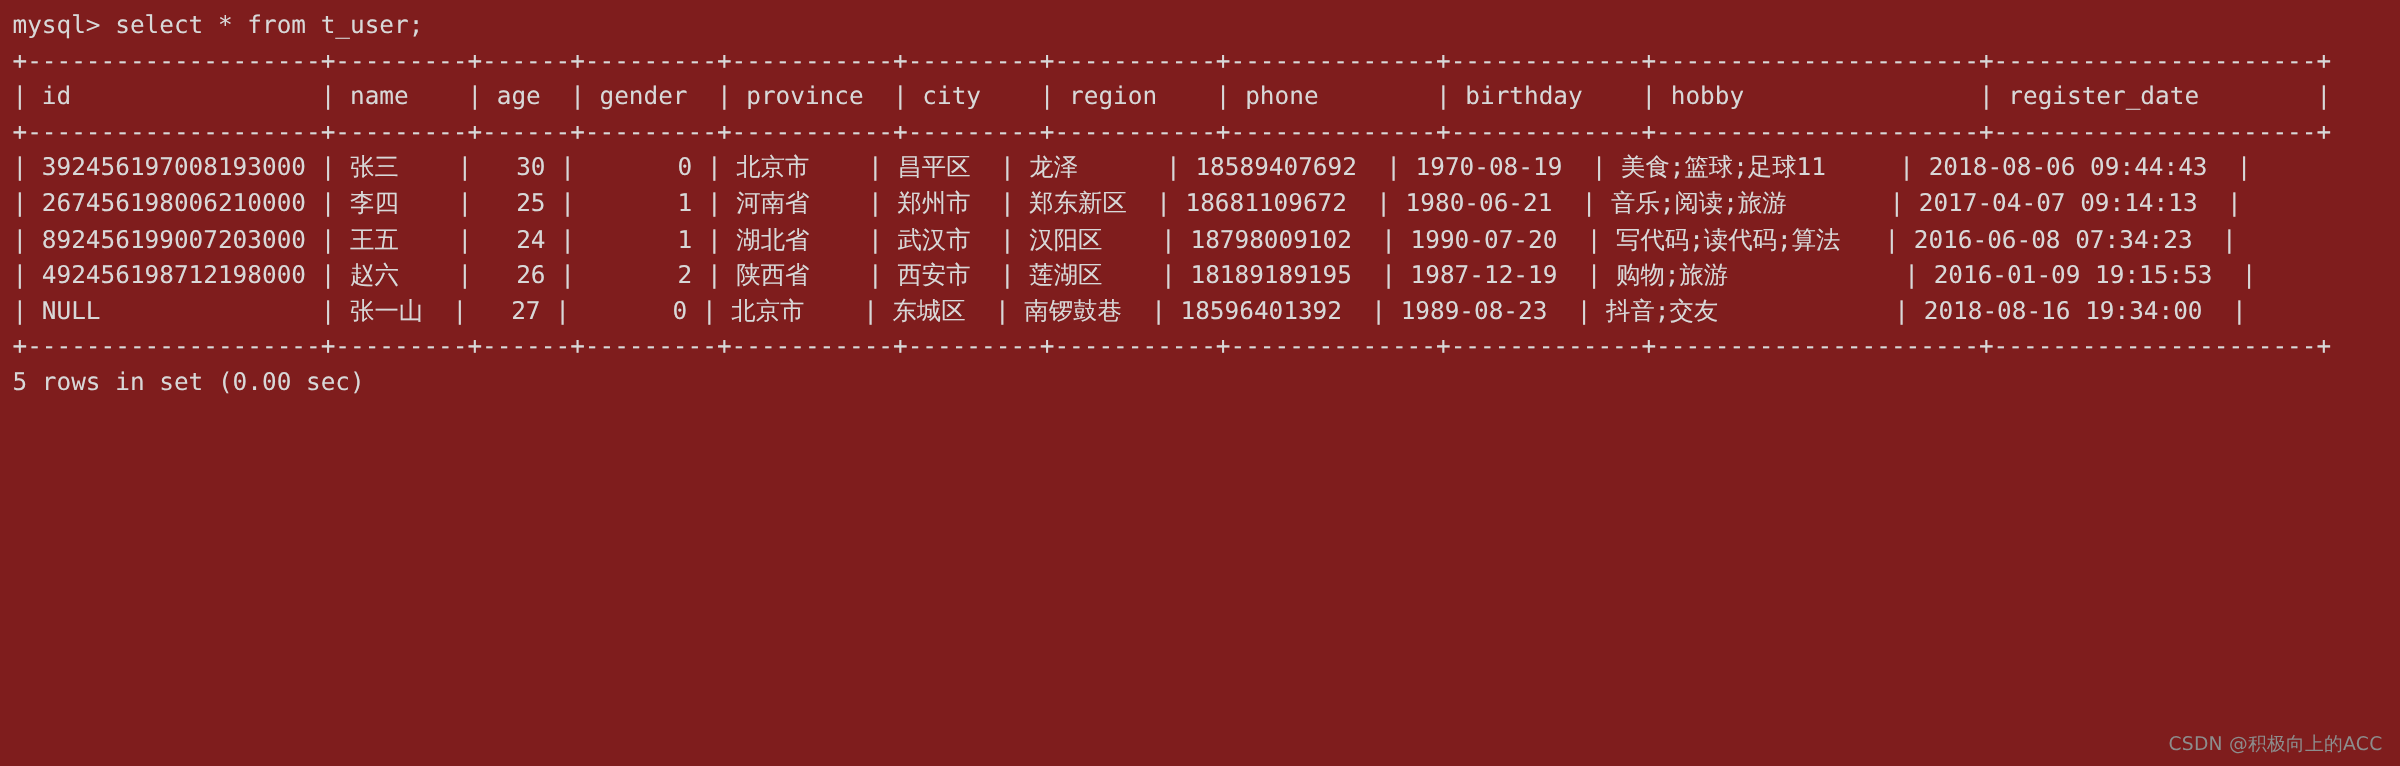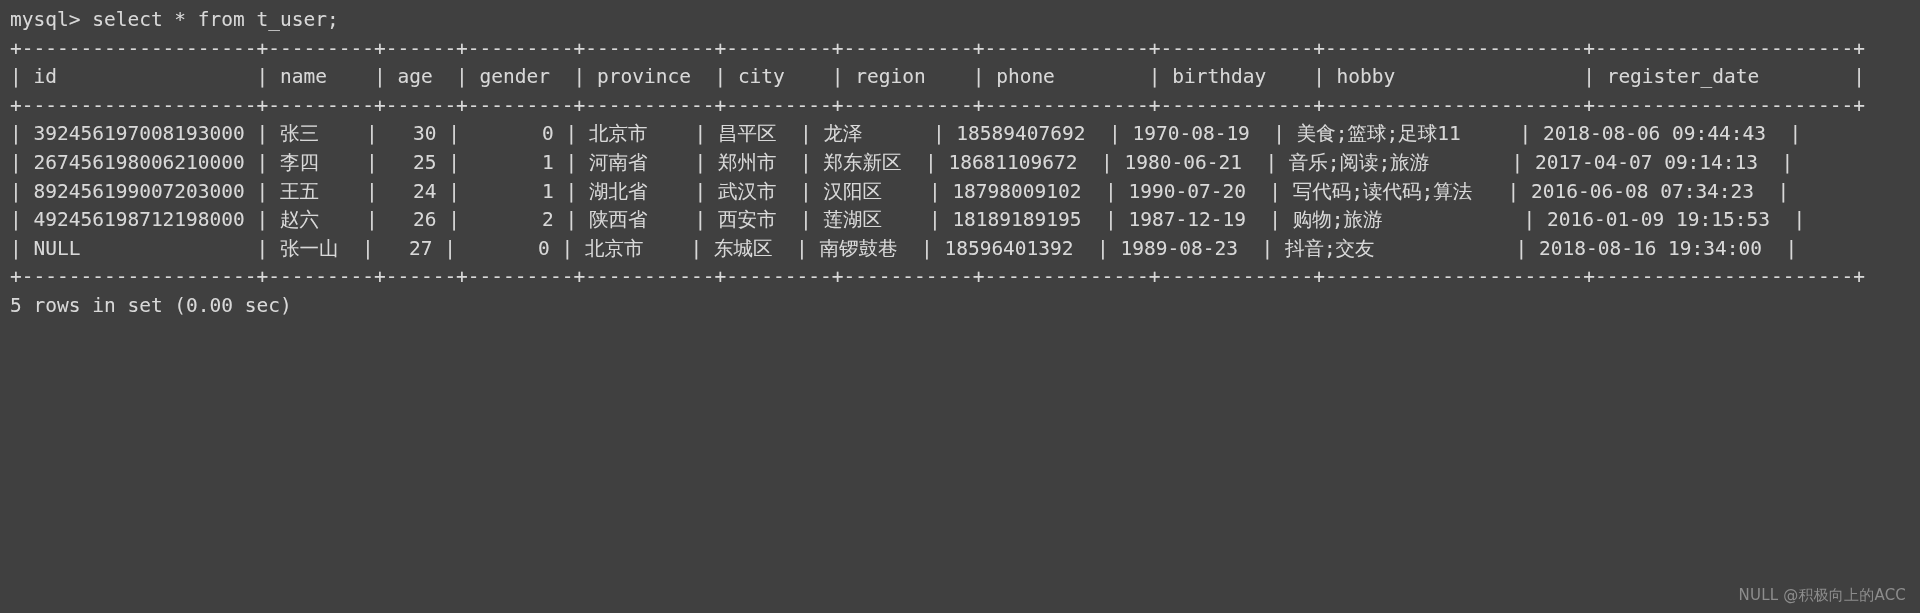--- a/index.html
+++ b/index.html
@@ -14,21 +14,21 @@
     overflow: hidden;
     position: relative;
     font-family: "DejaVu Sans Mono", "Liberation Mono", monospace;
   }
   #terminal {
     position: absolute;
     left: 0;
     top: 0;
     width: 1920px;
     height: 613px;
-    background: #404040;
+    background: #7f1d1d;
     color: #d6d6d6;
     box-sizing: border-box;
     padding: 6px 0 0 10px;
   }
   pre.console {
     margin: 0;
     padding: 0;
     font-family: "DejaVu Sans Mono", "Liberation Mono", monospace;
     font-size: 19.5px;
     line-height: 28.6px;
@@ -56,14 +56,14 @@
 +--------------------+---------+------+---------+-----------+---------+-----------+--------------+-------------+----------------------+----------------------+
 | id                 | name    | age  | gender  | province  | city    | region    | phone        | birthday    | hobby                | register_date        |
 +--------------------+---------+------+---------+-----------+---------+-----------+--------------+-------------+----------------------+----------------------+
 | 392456197008193000 | 张三    |   30 |       0 | 北京市    | 昌平区  | 龙泽      | 18589407692  | 1970-08-19  | 美食;篮球;足球11     | 2018-08-06 09:44:43  |
 | 267456198006210000 | 李四    |   25 |       1 | 河南省    | 郑州市  | 郑东新区  | 18681109672  | 1980-06-21  | 音乐;阅读;旅游       | 2017-04-07 09:14:13  |
 | 892456199007203000 | 王五    |   24 |       1 | 湖北省    | 武汉市  | 汉阳区    | 18798009102  | 1990-07-20  | 写代码;读代码;算法   | 2016-06-08 07:34:23  |
 | 492456198712198000 | 赵六    |   26 |       2 | 陕西省    | 西安市  | 莲湖区    | 18189189195  | 1987-12-19  | 购物;旅游            | 2016-01-09 19:15:53  |
 | NULL               | 张一山  |   27 |       0 | 北京市    | 东城区  | 南锣鼓巷  | 18596401392  | 1989-08-23  | 抖音;交友            | 2018-08-16 19:34:00  |
 +--------------------+---------+------+---------+-----------+---------+-----------+--------------+-------------+----------------------+----------------------+
 5 rows in set (0.00 sec)</pre>
-  <div class="watermark">NULL @积极向上的ACC</div>
+  <div class="watermark">CSDN @积极向上的ACC</div>
 </div>
 
 </body></html>

